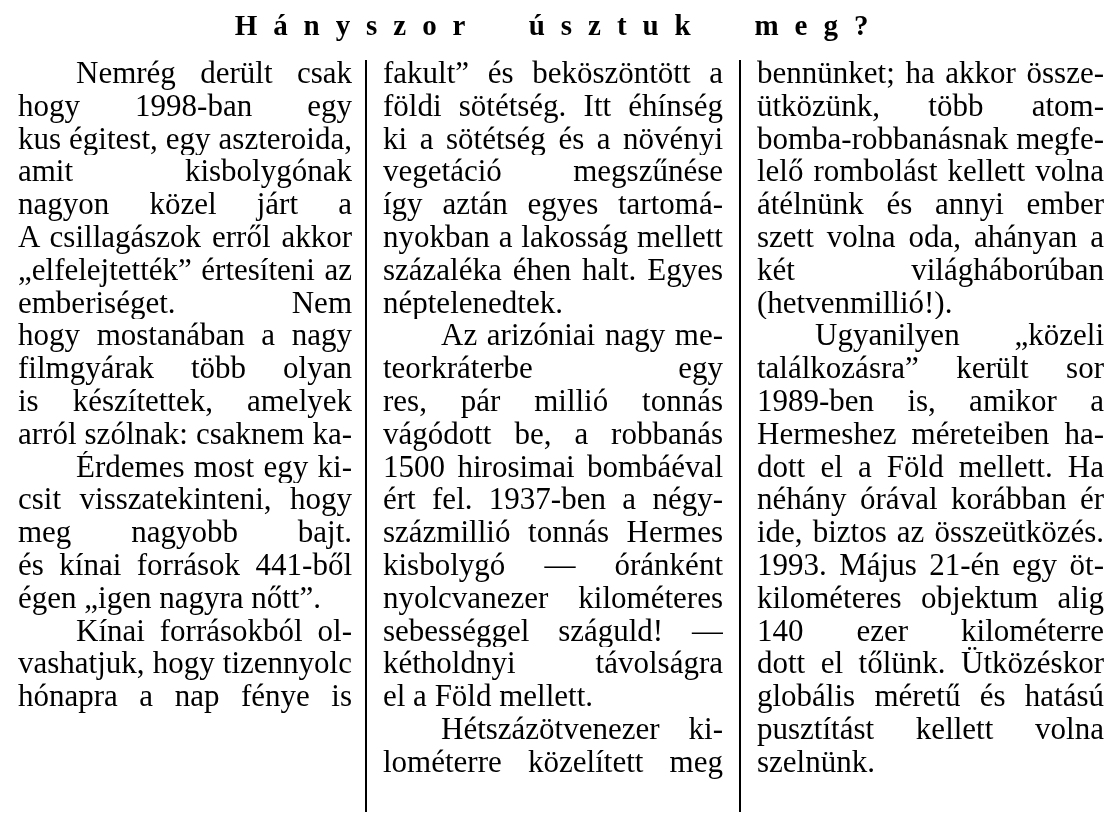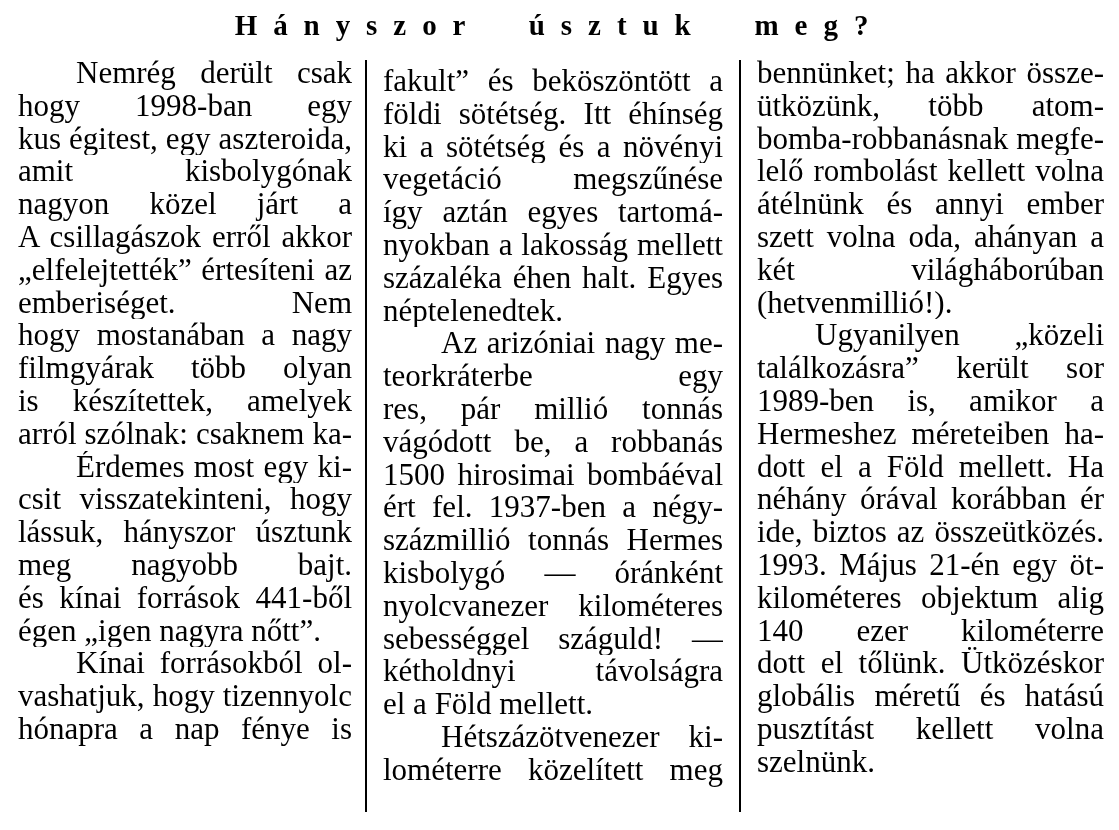--- a/index.html
+++ b/index.html
@@ -34,21 +34,21 @@
     flex-direction: row;
     align-items: flex-start;
     padding-left: 18px;
     padding-right: 15px;
   }
   .col {
     font-size: 31px;
     line-height: 32.8px;
   }
   .col-1 { width: 334px; }
-  .col-2 { width: 340px; margin-top: 8px; }
+  .col-2 { width: 340px; }
   .col-3 { width: 347px; }
   .rule {
     width: 2px;
     height: 752px;
     background: #000000;
     margin-top: 3px;
     flex: 0 0 2px;
   }
   .gap-a { width: 13px; flex: 0 0 13px; }
   .gap-b { width: 16px; flex: 0 0 16px; }
@@ -79,21 +79,20 @@
         <div class="line">nagyon közel járt a Földhöz.</div>
         <div class="line">A csillagászok erről akkor</div>
         <div class="line">„elfelejtették” értesíteni az</div>
         <div class="line">emberiséget. Nem véletlen,</div>
         <div class="line">hogy mostanában a nagy</div>
         <div class="line">filmgyárak több olyan művet</div>
         <div class="line">is készítettek, amelyek éppen</div>
         <div class="line">arról szólnak: csaknem ka-</div>
         <div class="line indent">Érdemes most egy ki-</div>
         <div class="line">csit visszatekinteni, hogy</div>
-        <div class="line">lássuk, hányszor úsztunk</div>
         <div class="line">meg nagyobb bajt. Spanyol</div>
         <div class="line">és kínai források 441-ből</div>
         <div class="line end">égen „igen nagyra nőtt”.</div>
         <div class="line indent">Kínai forrásokból ol-</div>
         <div class="line">vashatjuk, hogy tizennyolc</div>
         <div class="line">hónapra a nap fénye is „meg-</div>
       </div>
     <div class="gap-a"></div>
     <div class="rule"></div>
     <div class="gap-b"></div>

